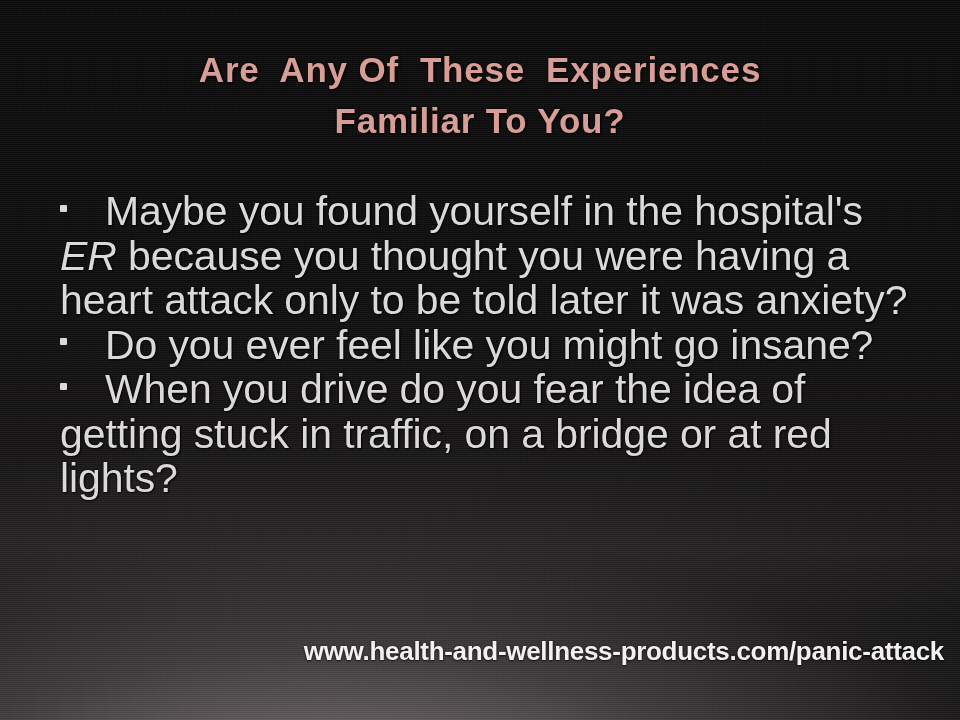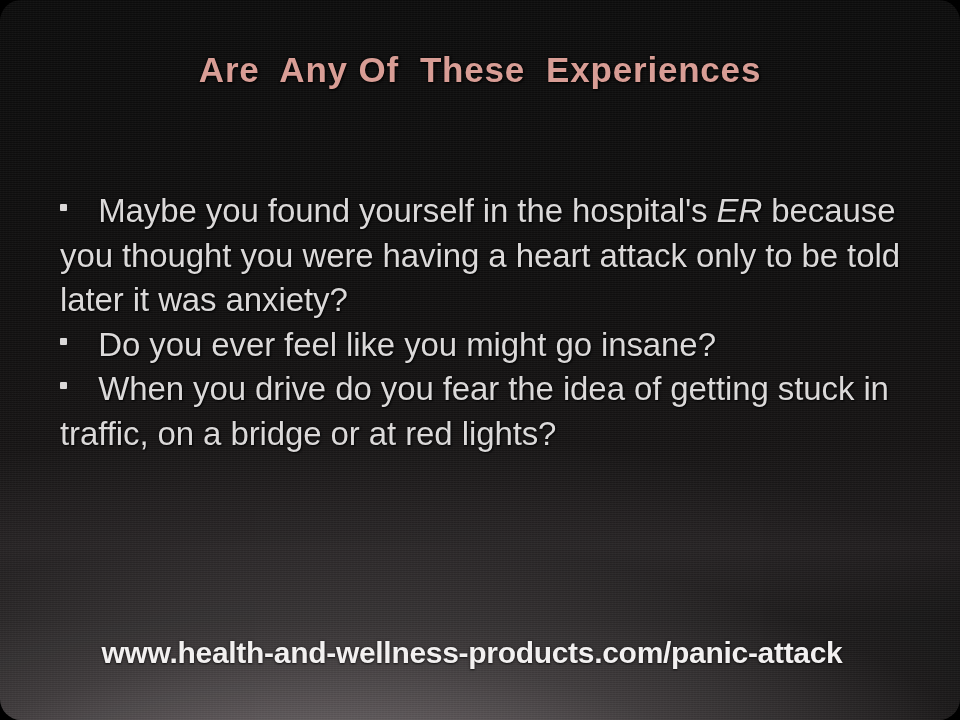--- a/index.html
+++ b/index.html
@@ -27,21 +27,20 @@
         rgba(62,58,59,0.32) 50%,
         rgba(30,28,29,0.10) 66%,
         rgba(0,0,0,0) 80%),
       linear-gradient(to bottom,
         #0d0d0d 0%,
         #111010 40%,
         #161414 62%,
         #201d1e 76%,
         #100f0f 86%,
         #0c0b0b 100%);
-    border-radius: 21px;
     -webkit-font-smoothing: antialiased;
   }
 
   
   #grain {
     position: absolute;
     inset: 0;
     pointer-events: none;
     opacity: 0.055;
     background-image:
@@ -75,21 +74,21 @@
   }
   #heading .hline { display: block; white-space: pre; }
 
   
   #body {
     position: absolute;
     top: 189px;
     left: 60px;
     width: 866px;
     color: #dbd9d9;
-    font-size: 33px;
+    font-size: 41px;
     line-height: 44.5px;
     font-weight: normal;
     letter-spacing: -0.1px;
     text-shadow:
       0 0 2px rgba(0,0,0,0.8),
       1px 1px 2px rgba(0,0,0,0.75);
   }
   .bullet-block { display: block; }
   .bullet-mark {
     display: inline-block;
@@ -104,39 +103,40 @@
   .bullet-text em {
     font-style: italic;
   }
 
   
   #footer {
     position: absolute;
     top: 636px;
     left: 0;
     width: 944px;
-    text-align: center;
+    text-align: right;
     color: #f2f0f0;
-    font-size: 30px;
+    font-size: 26px;
     font-weight: bold;
     letter-spacing: -0.3px;
     text-shadow:
       0 1px 2px rgba(0,0,0,0.55),
       0 0 3px rgba(0,0,0,0.4);
   }
 </style>
 </head>
 <body>
 
 <div id="slide">
 
   <div id="grain"></div>
 
   <div id="heading">
     <span class="hline">Are  Any Of  These  Experiences</span>
+    <span class="hline">Familiar To You?</span>
   </div>
 
   <div id="body">
     <span class="bullet-block"><span class="bullet-mark"></span><span class="bullet-gap">   </span><span class="bullet-text"><span>Maybe you found yourself in the hospital's </span><em>ER</em><span> because you thought you were having  a heart attack only to be told later it was anxiety?</span></span></span>
 
 
     <span class="bullet-block"><span class="bullet-mark"></span><span class="bullet-gap">   </span><span class="bullet-text">Do you ever feel like you might go insane?</span></span>
 
     <span class="bullet-block"><span class="bullet-mark"></span><span class="bullet-gap">   </span><span class="bullet-text">When you drive do you fear the idea of getting stuck in traffic, on a bridge or at red lights?</span></span>
   </div>

